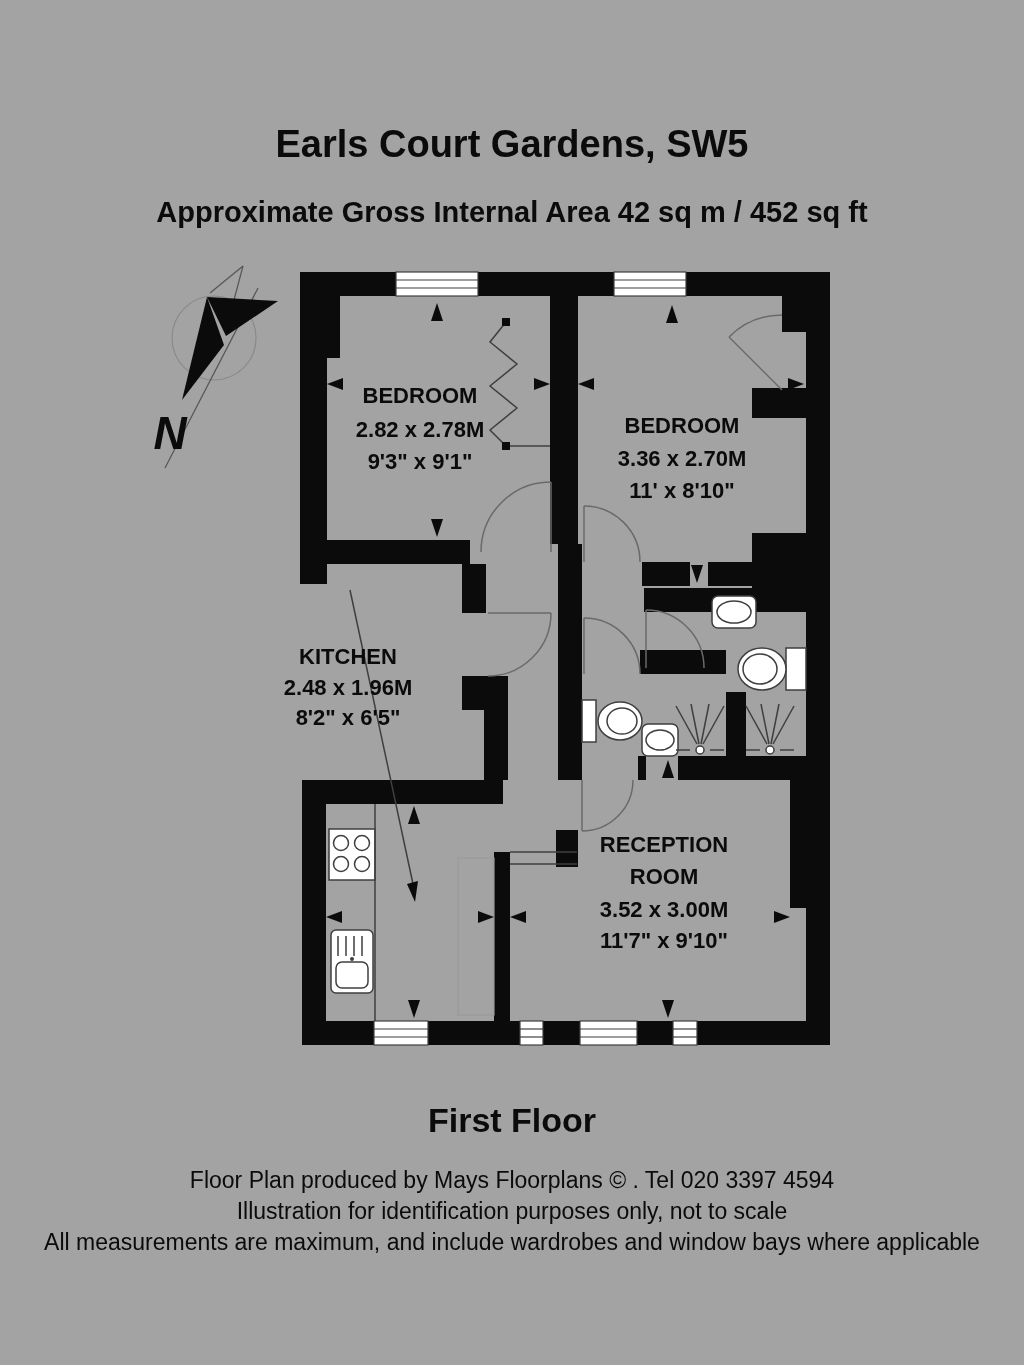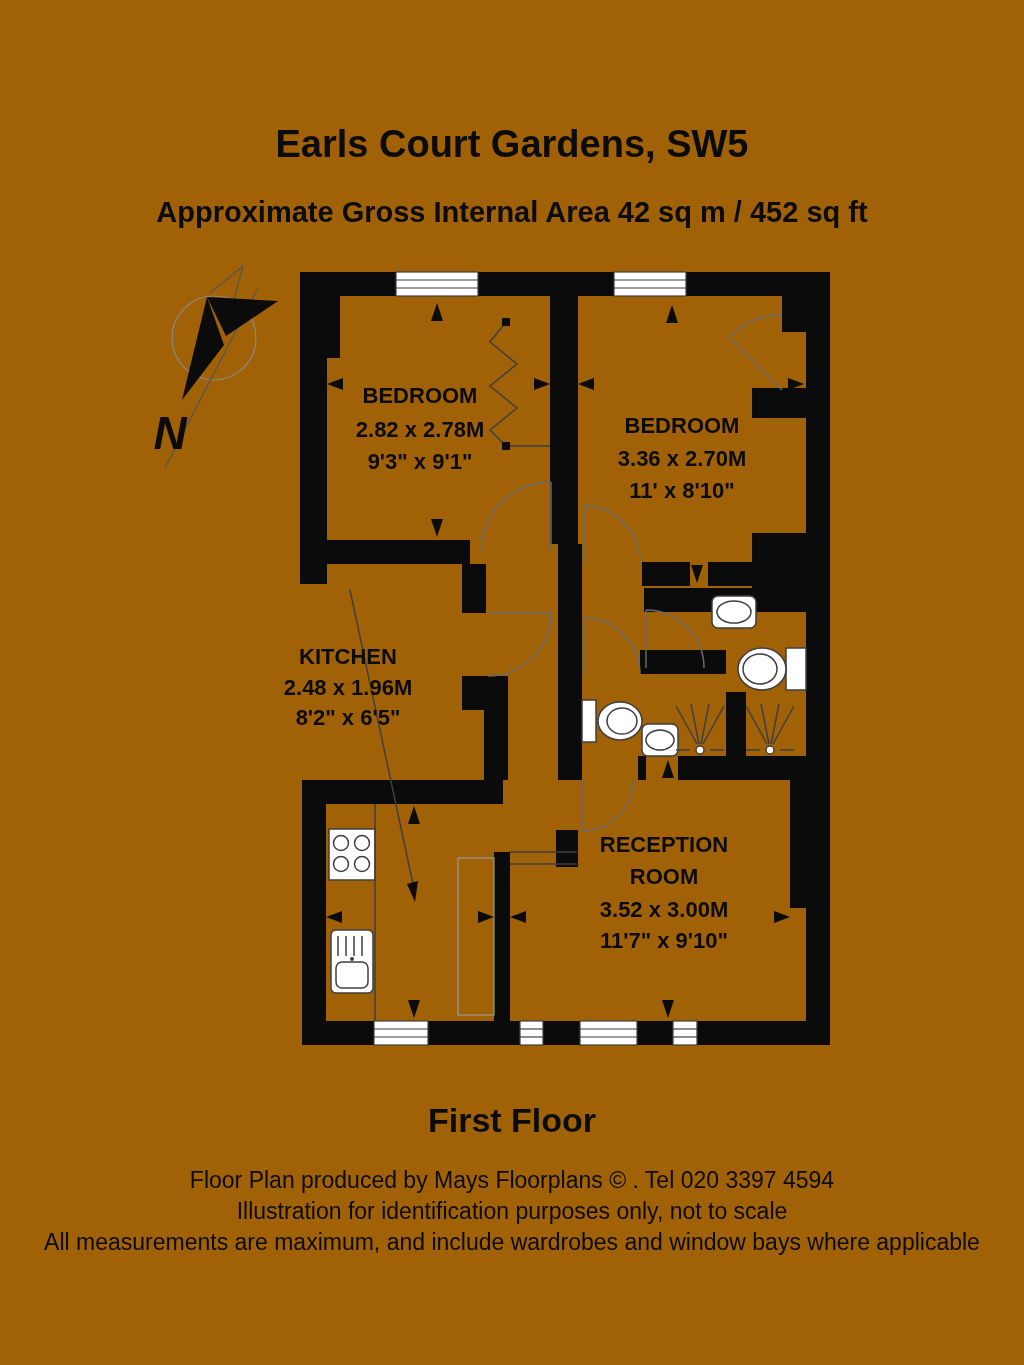--- a/index.html
+++ b/index.html
@@ -1,16 +1,16 @@
 <!DOCTYPE html>
 <html><head>
 <meta charset="utf-8">
 <style>
   html,body{margin:0;padding:0;background:#ffffff;}
-  .page{position:relative;width:1024px;height:1365px;background:#a16207;overflow:hidden;
+  .page{position:relative;width:1024px;height:1365px;background:#a3a3a3;overflow:hidden;
         font-family:"Liberation Sans",sans-serif;}
   svg text{font-family:"Liberation Sans",sans-serif;fill:#0b0b0b;}
   .t-title{font-size:38px;font-weight:bold;}
   .t-sub{font-size:29px;font-weight:bold;}
   .t-room{font-size:22px;font-weight:bold;}
   .t-floor{font-size:34px;font-weight:bold;}
   .t-footer{font-size:23px;font-weight:normal;}
   .t-north{font-size:46px;font-weight:bold;font-style:italic;}
   .wall{fill:#0b0b0b;stroke:none;}
   .thin{stroke:#3f3f3f;stroke-width:1.5;fill:none;}

